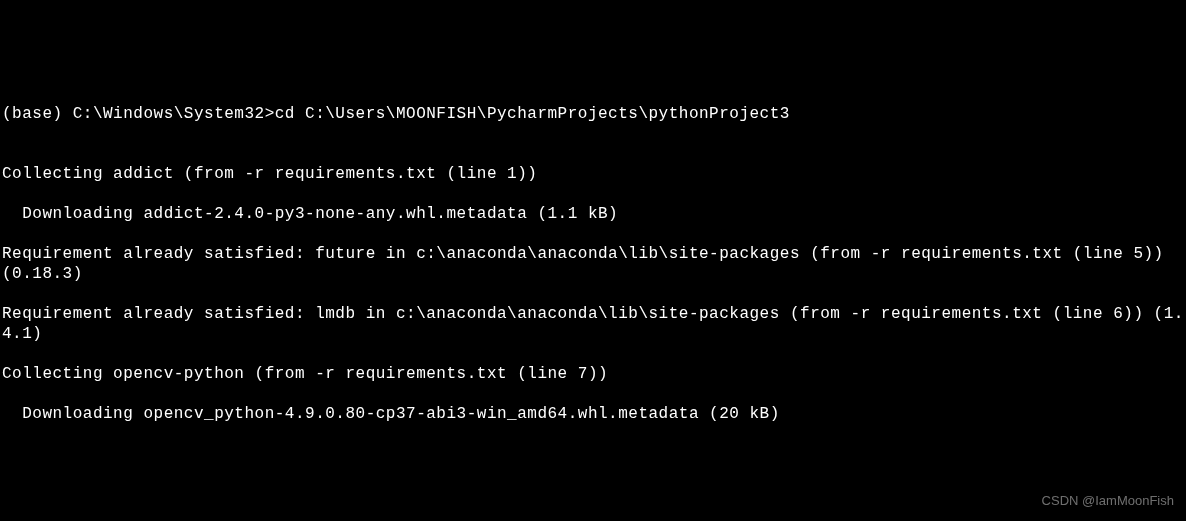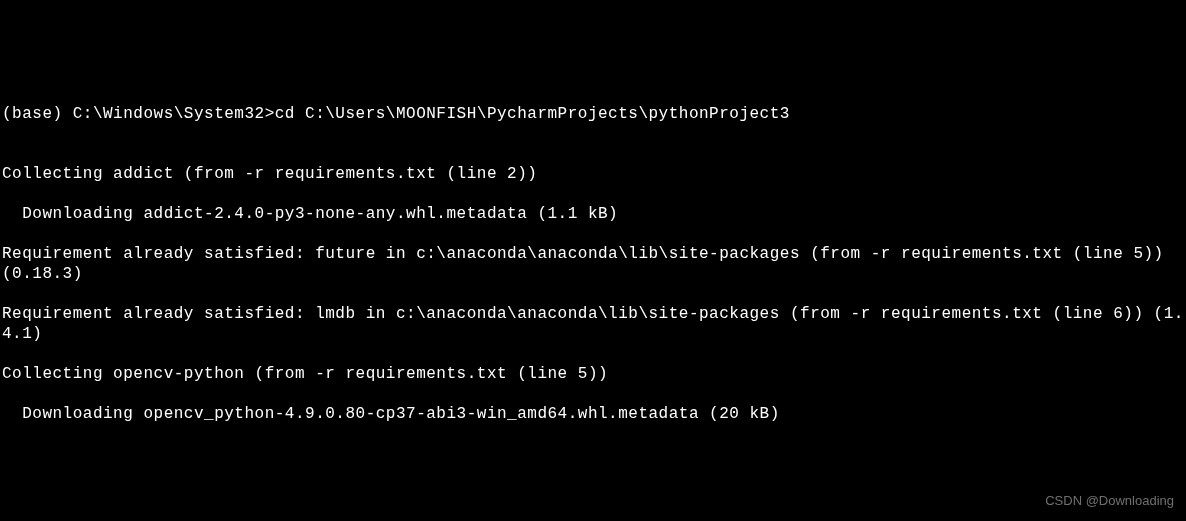--- a/index.html
+++ b/index.html
@@ -38,32 +38,32 @@
     }
   </style>
 </head>
 <body>
 
 
 
 <div class="terminal">
 <span class="line">(base) C:\Windows\System32&gt;cd C:\Users\MOONFISH\PycharmProjects\pythonProject3</span>
 <span class="line"></span>
-<span class="line">Collecting addict (from -r requirements.txt (line 2))</span>
+<span class="line">Collecting addict (from -r requirements.txt (line 1))</span>
 <span class="line">  Downloading addict-2.4.0-py3-none-any.whl.metadata (1.1 kB)</span>
 <span class="line">Requirement already satisfied: future in c:\anaconda\anaconda\lib\site-packages (from -r requirements.txt (line 5)) (0.18.3)</span>
 <span class="line">Requirement already satisfied: lmdb in c:\anaconda\anaconda\lib\site-packages (from -r requirements.txt (line 6)) (1.4.1)</span>
-<span class="line">Collecting opencv-python (from -r requirements.txt (line 5))</span>
+<span class="line">Collecting opencv-python (from -r requirements.txt (line 7))</span>
 <span class="line">  Downloading opencv_python-4.9.0.80-cp37-abi3-win_amd64.whl.metadata (20 kB)</span>
 
 
 
 
 
 
 
 
 </div>
 
-<div class="watermark">CSDN @Downloading</div>
+<div class="watermark">CSDN @IamMoonFish</div>
 
 
 
 
 </body></html>

